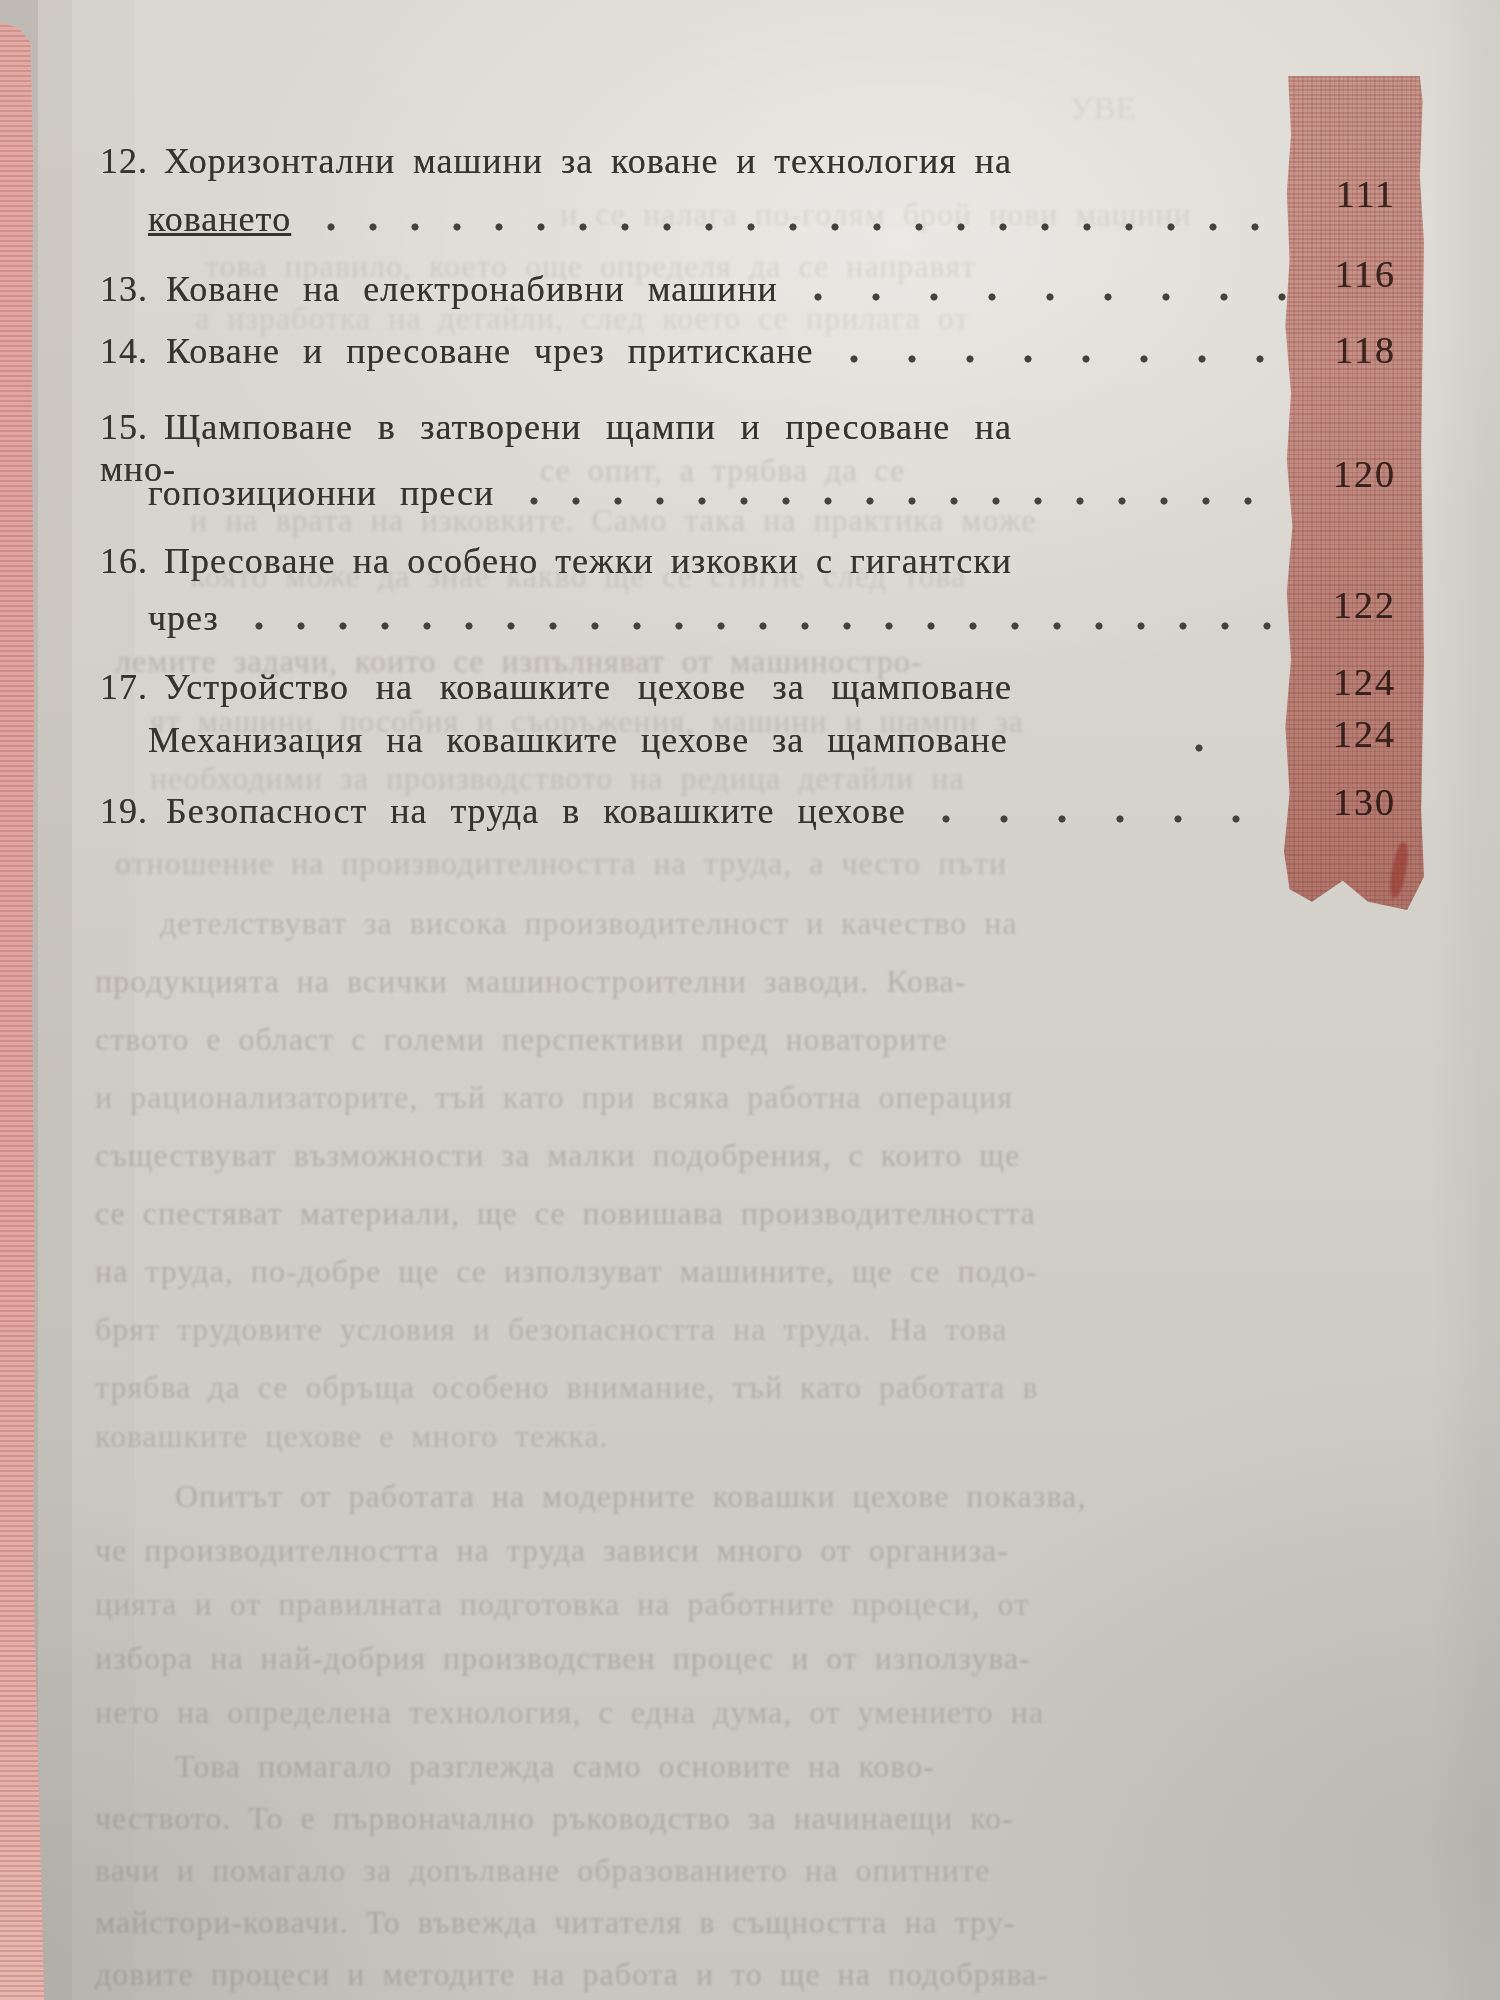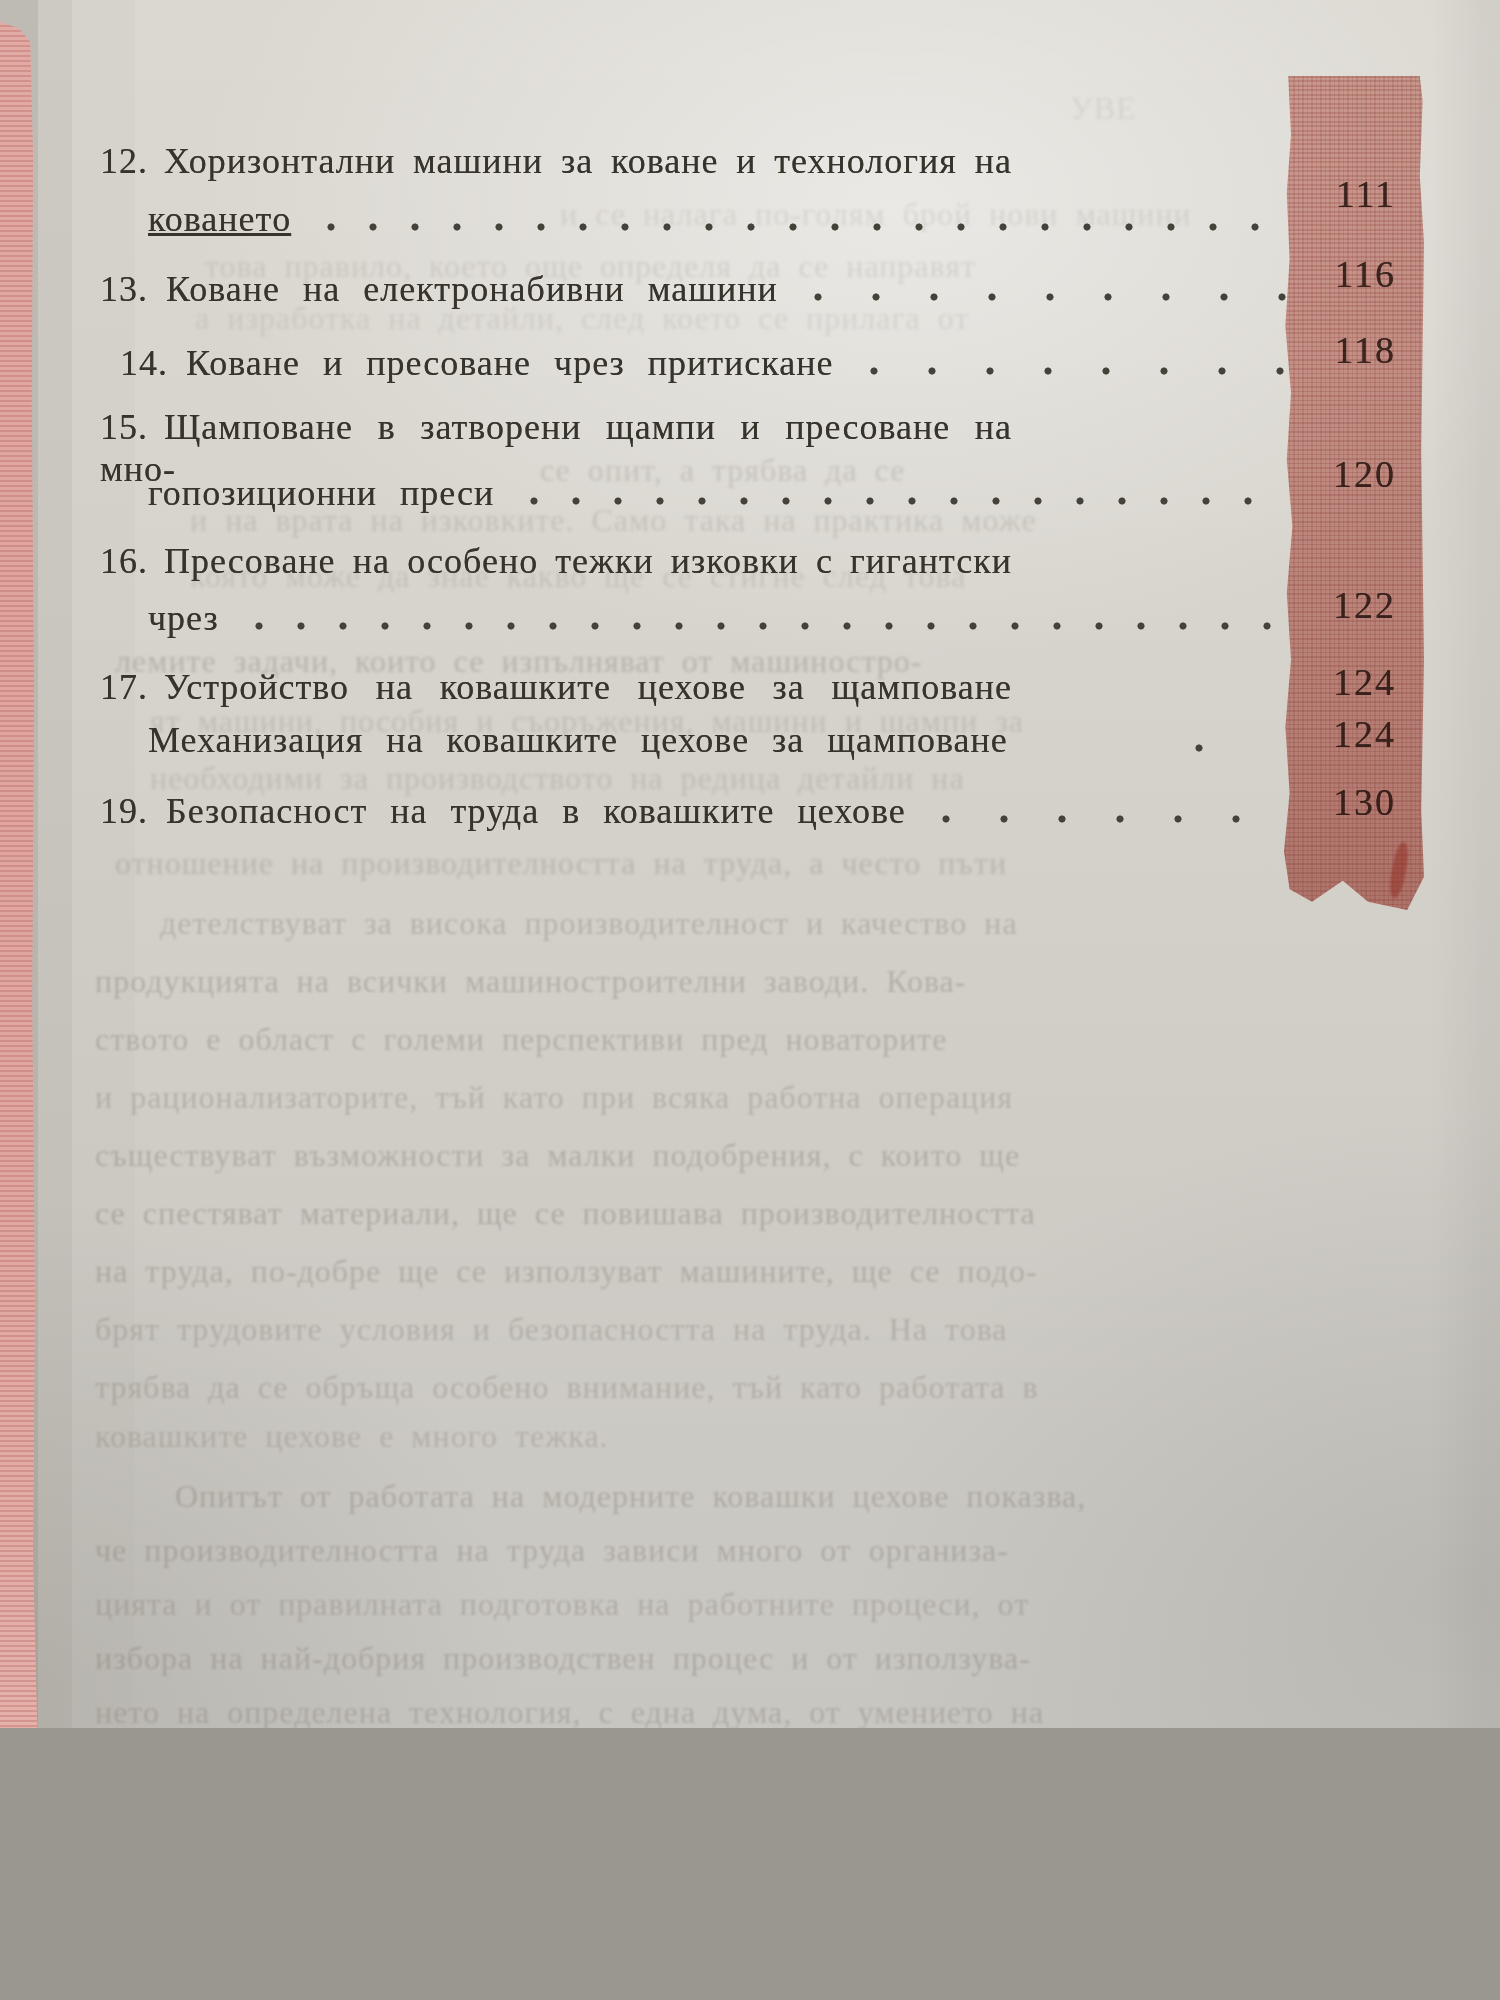--- a/index.html
+++ b/index.html
@@ -1,17 +1,17 @@
 <!DOCTYPE html>
 <html><head>
 <meta charset="utf-8">
 <style>
   html,body{margin:0;padding:0;background:#9a978f;}
   .page{
-    position:relative;width:1500px;height:1728px;overflow:hidden;
+    position:relative;width:1500px;height:2000px;overflow:hidden;
     font-family:"Liberation Serif","DejaVu Serif",serif;
     background:
       linear-gradient(90deg, rgba(125,120,112,.30) 0 38px, rgba(150,145,137,.20) 38px 72px, rgba(170,166,158,.09) 72px 135px, rgba(0,0,0,0) 135px),
       linear-gradient(270deg, rgba(120,118,112,.10) 0 16px, rgba(0,0,0,0) 70px),
       radial-gradient(1100px 700px at 60% 12%, rgba(255,255,255,.45), rgba(255,255,255,0) 65%),
       radial-gradient(1000px 800px at 97% 92%, rgba(110,110,108,.17), rgba(0,0,0,0) 60%),
       radial-gradient(900px 900px at 2% 98%, rgba(110,106,99,.18), rgba(0,0,0,0) 55%),
       linear-gradient(180deg, #dbd8d1 0%, #d7d4cd 35%, #cfccc6 70%, #c8c6c0 100%);
   }
   
@@ -109,21 +109,21 @@
       <div class="row just" style="top: 140px;"><span class="num">12.</span><span class="txt">Хоризонтални машини за коване и технология на</span></div>
       <div class="row ind" style="top: 198px; text-decoration: underline;">
         <span class="txt">кованетo</span>
         <span class="leader"></span>
       </div>
       <div class="row" style="top: 268px; font-family: Liberation Serif, serif;">
         <span class="num">13.</span>
         <span class="txt">Коване на електронабивни машини</span>
         <span class="leader wide"></span>
       </div>
-      <div class="row" style="top: 342px; margin-left: 20px;">
+      <div class="row" style="top: 330px;">
         <span class="num">14.</span>
         <span class="txt">Коване и пресоване чрез притискане</span>
         <span class="leader wide"></span>
       </div>
       <div class="row just" style="top: 406px;"><span class="num">15.</span><span class="txt">Щамповане в затворени щампи и пресоване на мно-</span></div>
       <div class="row ind" style="top: 472px;">
         <span class="txt">гопозиционни преси</span>
         <span class="leader"></span>
       </div>
       <div class="row just" style="top: 540px;"><span class="num">16.</span><span class="txt">Пресоване на особено тежки изковки с гигантски</span></div>

